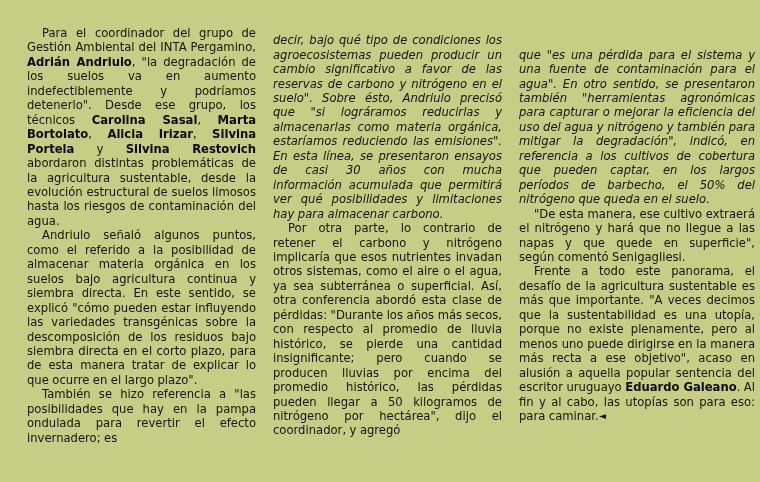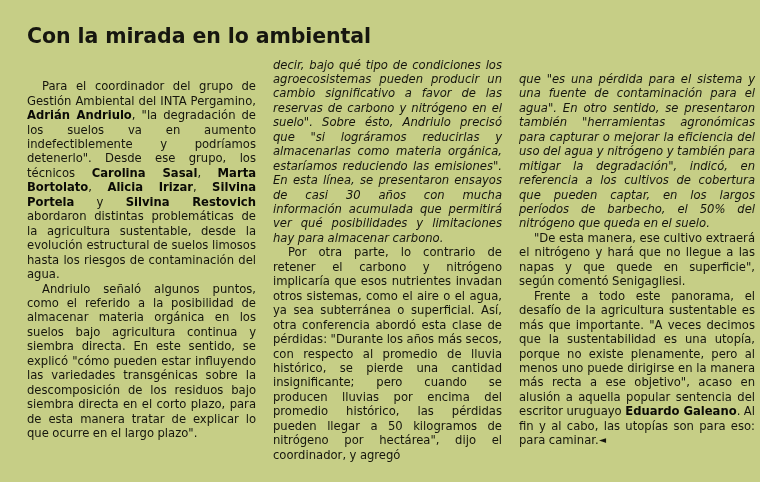--- a/index.html
+++ b/index.html
@@ -67,26 +67,26 @@
     line-height: 1;
     vertical-align: 1px;
     letter-spacing: 0;
   }
 </style>
 </head>
 <body style="background: rgb(198, 206, 134);">
 
 <div id="article">
 
-  <h1 class="headline">Con la mirada en lo ambiental</h1>
 
   <div class="columns">
     <div class="col">
         <p class="para"><span>Para el coordinador del grupo de Gestión Ambiental del INTA Pergamino, </span><b>Adrián Andriulo</b><span>, "la degradación de los suelos va en aumento indefectiblemente y podríamos detenerlo". Desde ese grupo, los técnicos </span><b>Carolina Sasal</b><span>, </span><b>Marta Bortolato</b><span>, </span><b>Alicia Irizar</b><span>, </span><b>Silvina Portela</b><span> y </span><b>Silvina Restovich</b><span> abordaron distintas problemáticas de la agricultura sustentable, desde la evolución estructural de suelos limosos hasta los riesgos de contaminación del agua.</span></p>
         <p class="para"><span>Andriulo señaló algunos puntos, como el referido a la posibilidad de almacenar materia orgánica en los suelos bajo agricultura continua y siembra directa. En este sentido, se explicó "cómo pueden estar influyendo las variedades transgénicas sobre la descomposición de los residuos bajo siembra directa en el corto plazo, para de esta manera tratar de explicar lo que ocurre en el largo plazo".</span></p>
+        <p class="para"><span>También se hizo referencia a "las posibilidades que hay en la pampa ondulada para revertir el efecto invernadero; es</span></p>
       </div>
     <div class="col">
         <p class="para noindent"><span>decir, bajo qué tipo de condiciones los agroecosistemas pueden producir un cambio significativo a favor de las reservas de carbono y nitrógeno en el suelo". Sobre ésto, Andriulo precisó que "si lográramos reducirlas y almacenarlas como materia orgánica, estaríamos reduciendo las emisiones". En esta línea, se presentaron ensayos de casi 30 años con mucha información acumulada que permitirá ver qué posibilidades y limitaciones hay para almacenar carbono.</span></p>
         <p class="para"><span>Por otra parte, lo contrario de retener el carbono y nitrógeno implicaría que esos nutrientes invadan otros sistemas, como el aire o el agua, ya sea subterránea o superficial. Así, otra conferencia abordó esta clase de pérdidas: "Durante los años más secos, con respecto al promedio de lluvia histórico, se pierde una cantidad insignificante; pero cuando se producen lluvias por encima del promedio histórico, las pérdidas pueden llegar a 50 kilogramos de nitrógeno por hectárea", dijo el coordinador, y agregó</span></p>
       </div>
     <div class="col last">
         <p class="para noindent"><span>que "es una pérdida para el sistema y una fuente de contaminación para el agua". En otro sentido, se presentaron también "herramientas agronómicas para capturar o mejorar la eficiencia del uso del agua y nitrógeno y también para mitigar la degradación", indicó, en referencia a los cultivos de cobertura que pueden captar, en los largos períodos de barbecho, el 50% del nitrógeno que queda en el suelo.</span></p>
         <p class="para"><span>"De esta manera, ese cultivo extraerá el nitrógeno y hará que no llegue a las napas y que quede en superficie", según comentó Senigagliesi.</span></p>
         <p class="para"><span>Frente a todo este panorama, el desafío de la agricultura sustentable es más que importante. "A veces decimos que la sustentabilidad es una utopía, porque no existe plenamente, pero al menos uno puede dirigirse en la manera más recta a ese objetivo", acaso en alusión a aquella popular sentencia del escritor uruguayo </span><b>Eduardo Galeano</b><span>. Al fin y al cabo, las utopías son para eso: para caminar.</span><span class="endmark">◄</span></p>
       </div>

